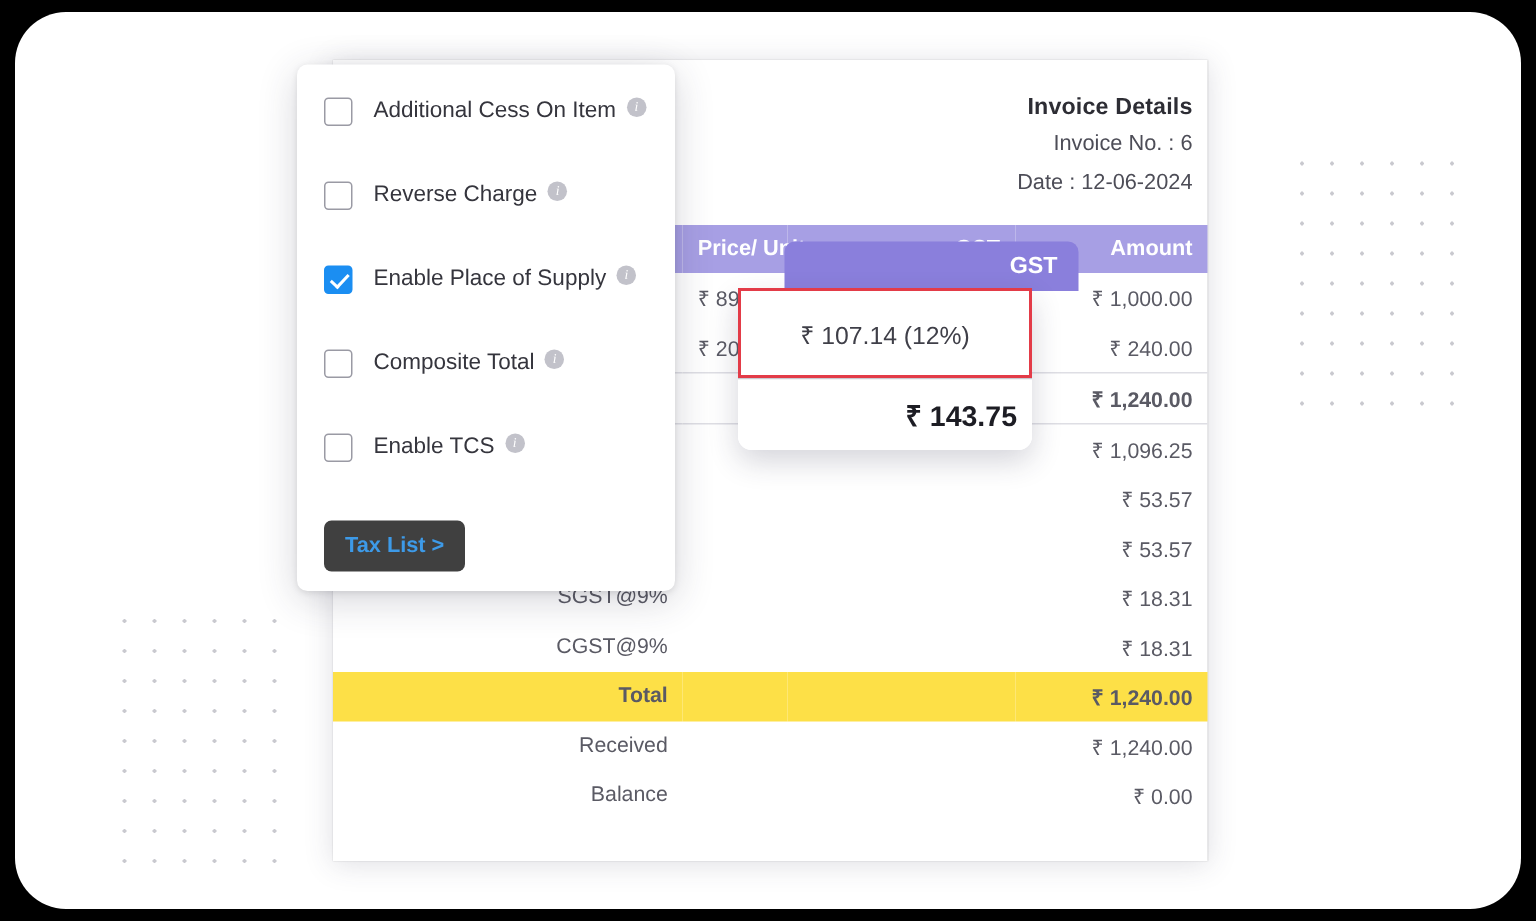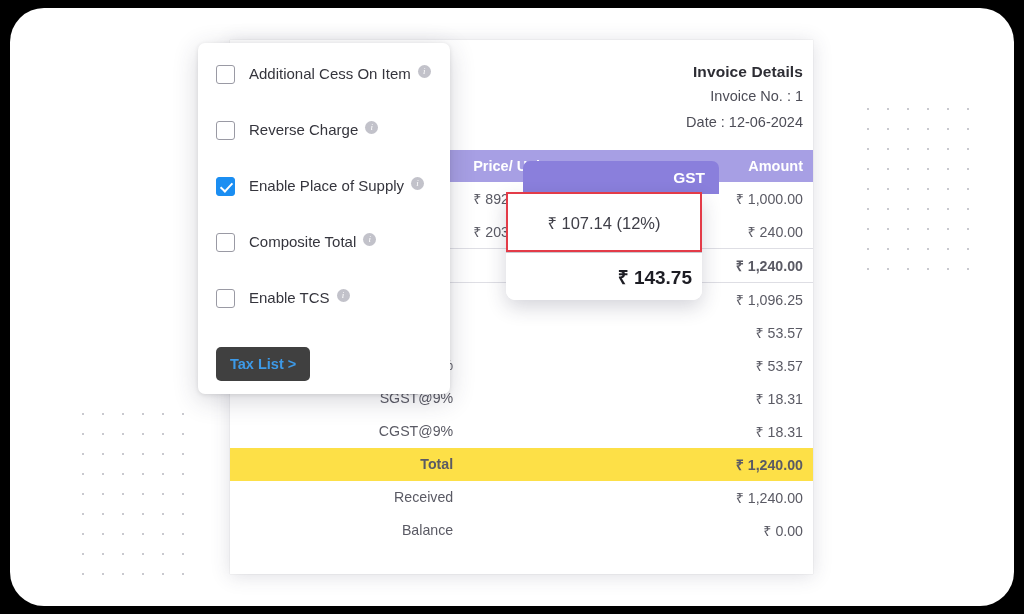--- a/index.html
+++ b/index.html
@@ -37,21 +37,21 @@
     background-position: 3px 3px;
     pointer-events: none;
   }
   #dots-left   { left: 60px;  top: 393px; width: 118px; height: 180px; }
   #dots-right  { left: 845px; top: 88px;  width: 118px; height: 180px; }
   #dots-top    { left: 470px; top: 42px;  width: 148px; height: 48px; opacity: .5; }
 
   
   #invoice-card {
     position: absolute;
-    left: 220px;
+    left: 212px;
     top: 32px;
     width: 583px;
     height: 534px;
     background: #ffffff;
     box-shadow: 0 2px 18px rgba(60,60,90,0.17), 0 0 1px rgba(0,0,0,.18);
   }
 
   #invoice-head {
     padding: 22px 10px 14px 0;
     text-align: right;
@@ -173,21 +173,21 @@
     border-radius: 5px;
     color: #3d9ae8;
     font-size: 14.5px;
     font-weight: bold;
     cursor: pointer;
   }
 
   
   #gst-popup {
     position: absolute;
-    left: 496px;
+    left: 482px;
     top: 186px;
     width: 196px;
     background: #ffffff;
     border-radius: 0 0 9px 9px;
     box-shadow: 0 7px 20px rgba(40,40,70,0.20);
     overflow: visible;
   }
   .gst-opt {
     height: 47px;
     display: flex;
@@ -240,21 +240,21 @@
   <div id="page">
 
     <div class="dotgrid" id="dots-top"></div>
     <div class="dotgrid" id="dots-right"></div>
     <div class="dotgrid" id="dots-left"></div>
 
     <div id="invoice-card">
 
       <div id="invoice-head">
         <div id="invoice-title">Invoice Details</div>
-        <div class="invoice-meta">Invoice No. : 1</div>
+        <div class="invoice-meta">Invoice No. : 6</div>
         <div class="invoice-meta">Date : 12-06-2024</div>
       </div>
 
       <table id="invoice-table">
         <colgroup>
           <col style="width:40%">
             <col style="width:12%">
             <col style="width:26%">
             <col style="width:22%">
         </colgroup>

